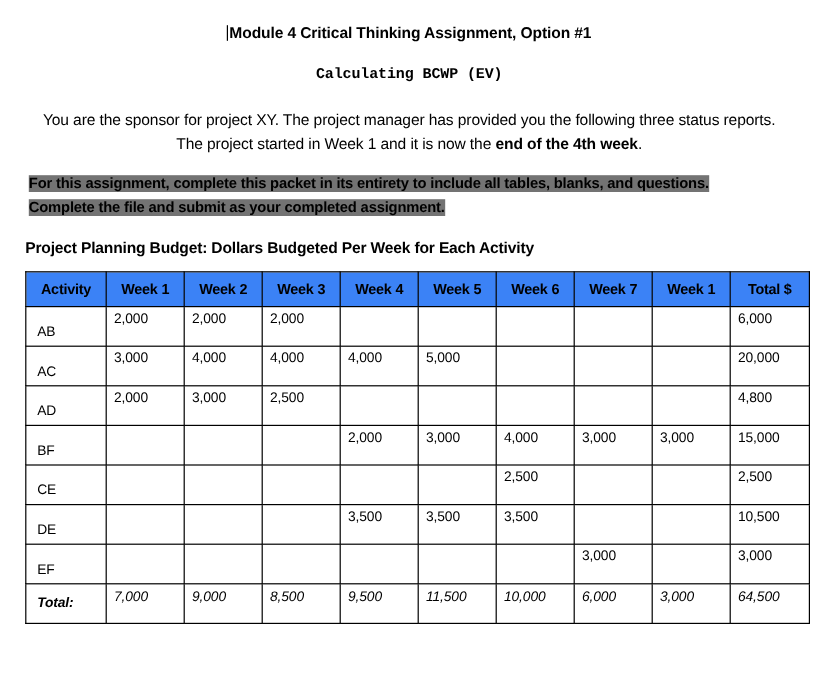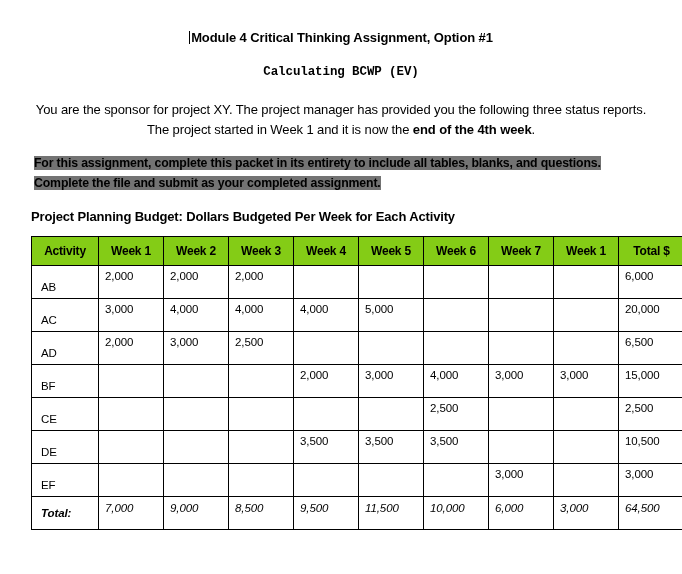--- a/index.html
+++ b/index.html
@@ -13,21 +13,21 @@
     font-family: "Liberation Sans", sans-serif;
     color: #000000;
     overflow: hidden;
     position: relative;
   }
   .page {
     position: relative;
     width: 682px;
     height: 574px;
     box-sizing: border-box;
-    padding: 12px;
+    padding: 2px;
   }
 
   
   .doc-title {
     text-align: center;
     font-size: 13px;
     font-weight: bold;
     line-height: 16px;
     margin: 0;
     padding-top: 18px;
@@ -98,21 +98,21 @@
     width: 643px;
     font-size: 11.5px;
   }
   table.budget th,
   table.budget td {
     border: 1px solid #000000;
     padding: 0;
     box-sizing: border-box;
   }
   table.budget thead th {
-    background: #84cc16;
+    background: #3b82f6;
     height: 29px;
     font-size: 12px;
     font-weight: bold;
     text-align: center;
     vertical-align: middle;
     letter-spacing: -0.2px;
   }
   table.budget tbody tr { height: 33px; }
   table.budget tbody td {
     height: 33px;
@@ -216,21 +216,21 @@
         <tr>
           <td class="activity">AD</td>
           <td>2,000</td>
           <td>3,000</td>
           <td>2,500</td>
           <td></td>
           <td></td>
           <td></td>
           <td></td>
           <td></td>
-          <td>6,500</td>
+          <td>4,800</td>
         </tr>
 
         <tr>
           <td class="activity">BF</td>
           <td></td>
           <td></td>
           <td></td>
           <td>2,000</td>
           <td>3,000</td>
           <td>4,000</td>

